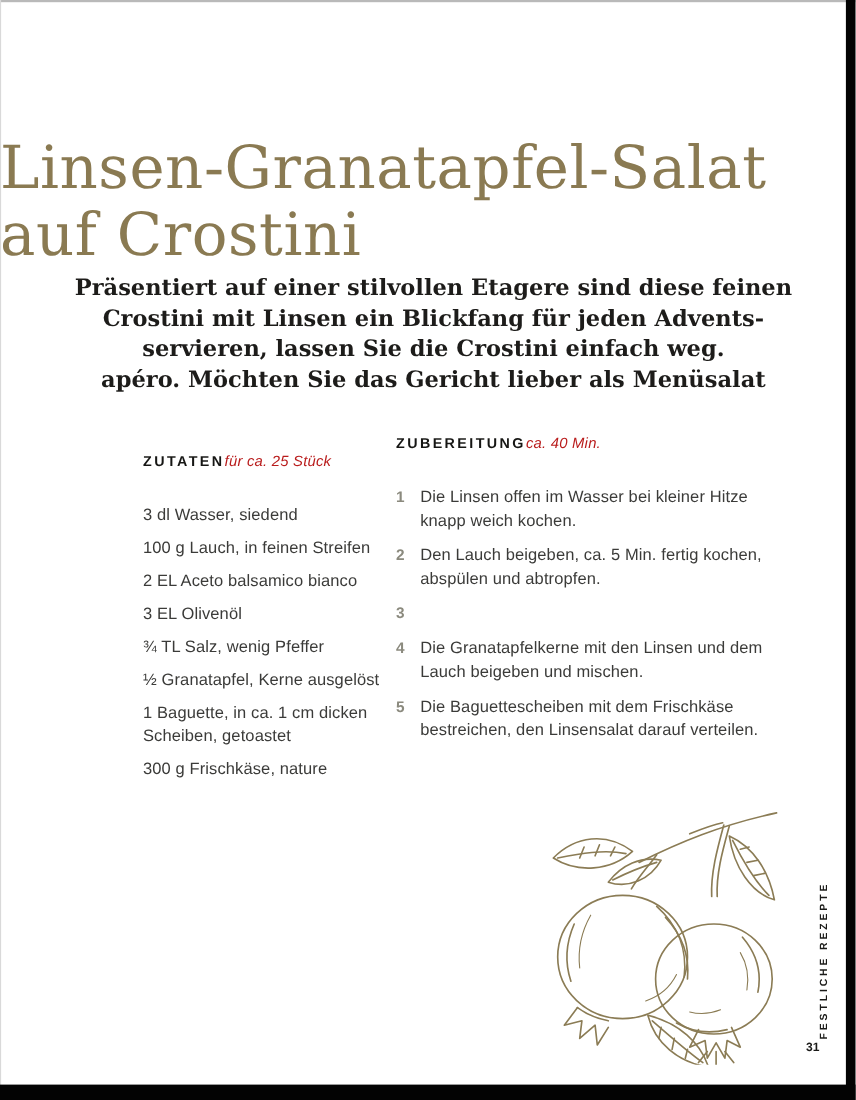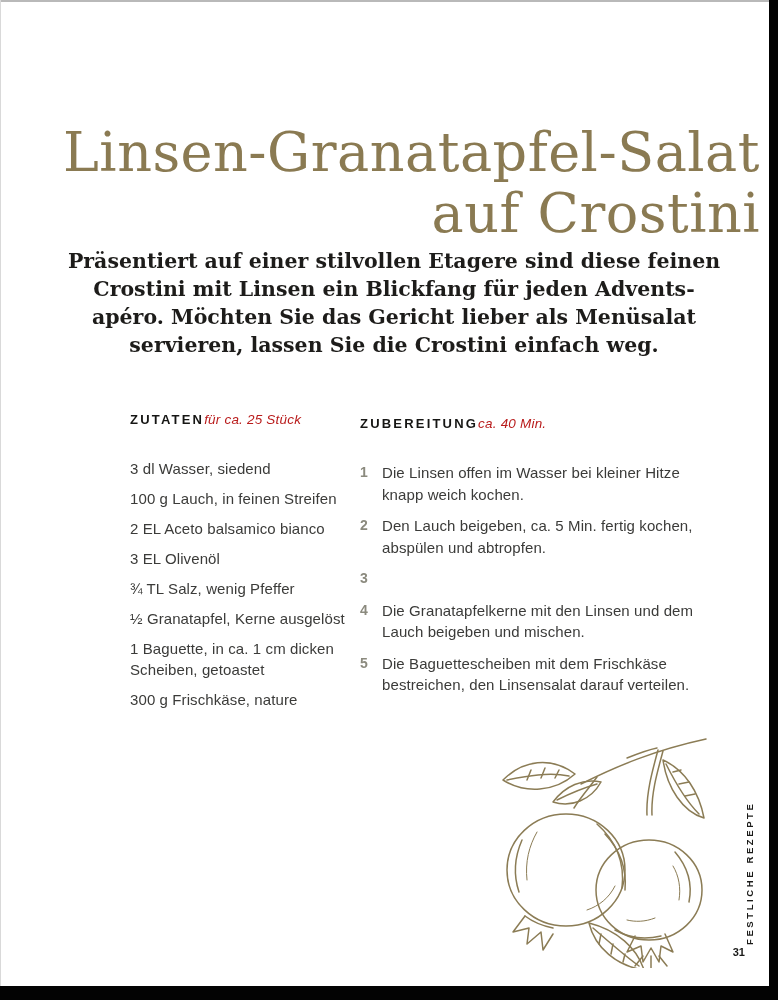--- a/index.html
+++ b/index.html
@@ -13,21 +13,21 @@
   }
   
   .edge-top    { position: absolute; top: 0; left: 0; width: 100%; height: 2px; background: #b9b9b9; }
   .edge-left   { position: absolute; top: 0; left: 0; width: 1px; height: 100%; background: #d9d9d9; }
   .edge-right  { position: absolute; top: 0; right: 0; width: 9px; height: 100%; background: #030303; }
   .edge-bottom { position: absolute; bottom: 0; left: 0; width: 100%; height: 14px; background: #030303; }
 
   .title {
     position: absolute;
     top: 86px; left: 0; width: 760px;
-    text-align: right;
+    text-align: left;
     font-family: "DejaVu Serif", "Liberation Serif", serif;
     font-size: 54px;
     line-height: 61px;
     color: #8a7a52;
     letter-spacing: 0.5px;
     font-weight: 400;
   }
   .intro {
     position: absolute;
     top: 247px; left: 14px; width: 760px;
@@ -47,21 +47,21 @@
   }
   .col-heading .note {
     font-weight: 400;
     font-style: italic;
     letter-spacing: 0.2px;
     font-size: 13.5px;
     color: #b91c1c;
     margin-left: 0;
   }
   .col-left  { position: absolute; left: 130px; top: 412px; width: 218px; }
-  .col-right { position: absolute; left: 360px; top: 416px; width: 362px; }
+  .col-right { position: absolute; left: 360px; top: 395px; width: 362px; }
 
   .ingredients { margin-top: 31px; }
   .ingredient {
     font-size: 15px;
     line-height: 21px;
     color: #3b3b39;
     margin-bottom: 9px;
     letter-spacing: 0.1px;
   }
   .steps { margin-top: 31px; }
@@ -121,22 +121,22 @@
 
   <h1 class="title">
     <span>Linsen-Granatapfel-Salat</span><br>
     <span>auf Crostini</span>
   </h1>
 
   <div class="intro">
 
   <div>Präsentiert auf einer stilvollen Etagere sind diese feinen</div>
       <div>Crostini mit Linsen ein Blickfang für jeden Advents-</div>
+      <div>servieren, lassen Sie die Crostini einfach weg.</div>
       <div>apéro. Möchten Sie das Gericht lieber als Menüsalat</div>
-      <div>servieren, lassen Sie die Crostini einfach weg.</div>
     </div>
 
   <div class="col-left">
     <div class="col-heading">
       <span>ZUTATEN</span><span class="note">für ca. 25 Stück</span>
     </div>
     <div class="ingredients">
 
         <div class="ingredient">3 dl Wasser, siedend</div>
         <div class="ingredient">100 g Lauch, in feinen Streifen</div>

